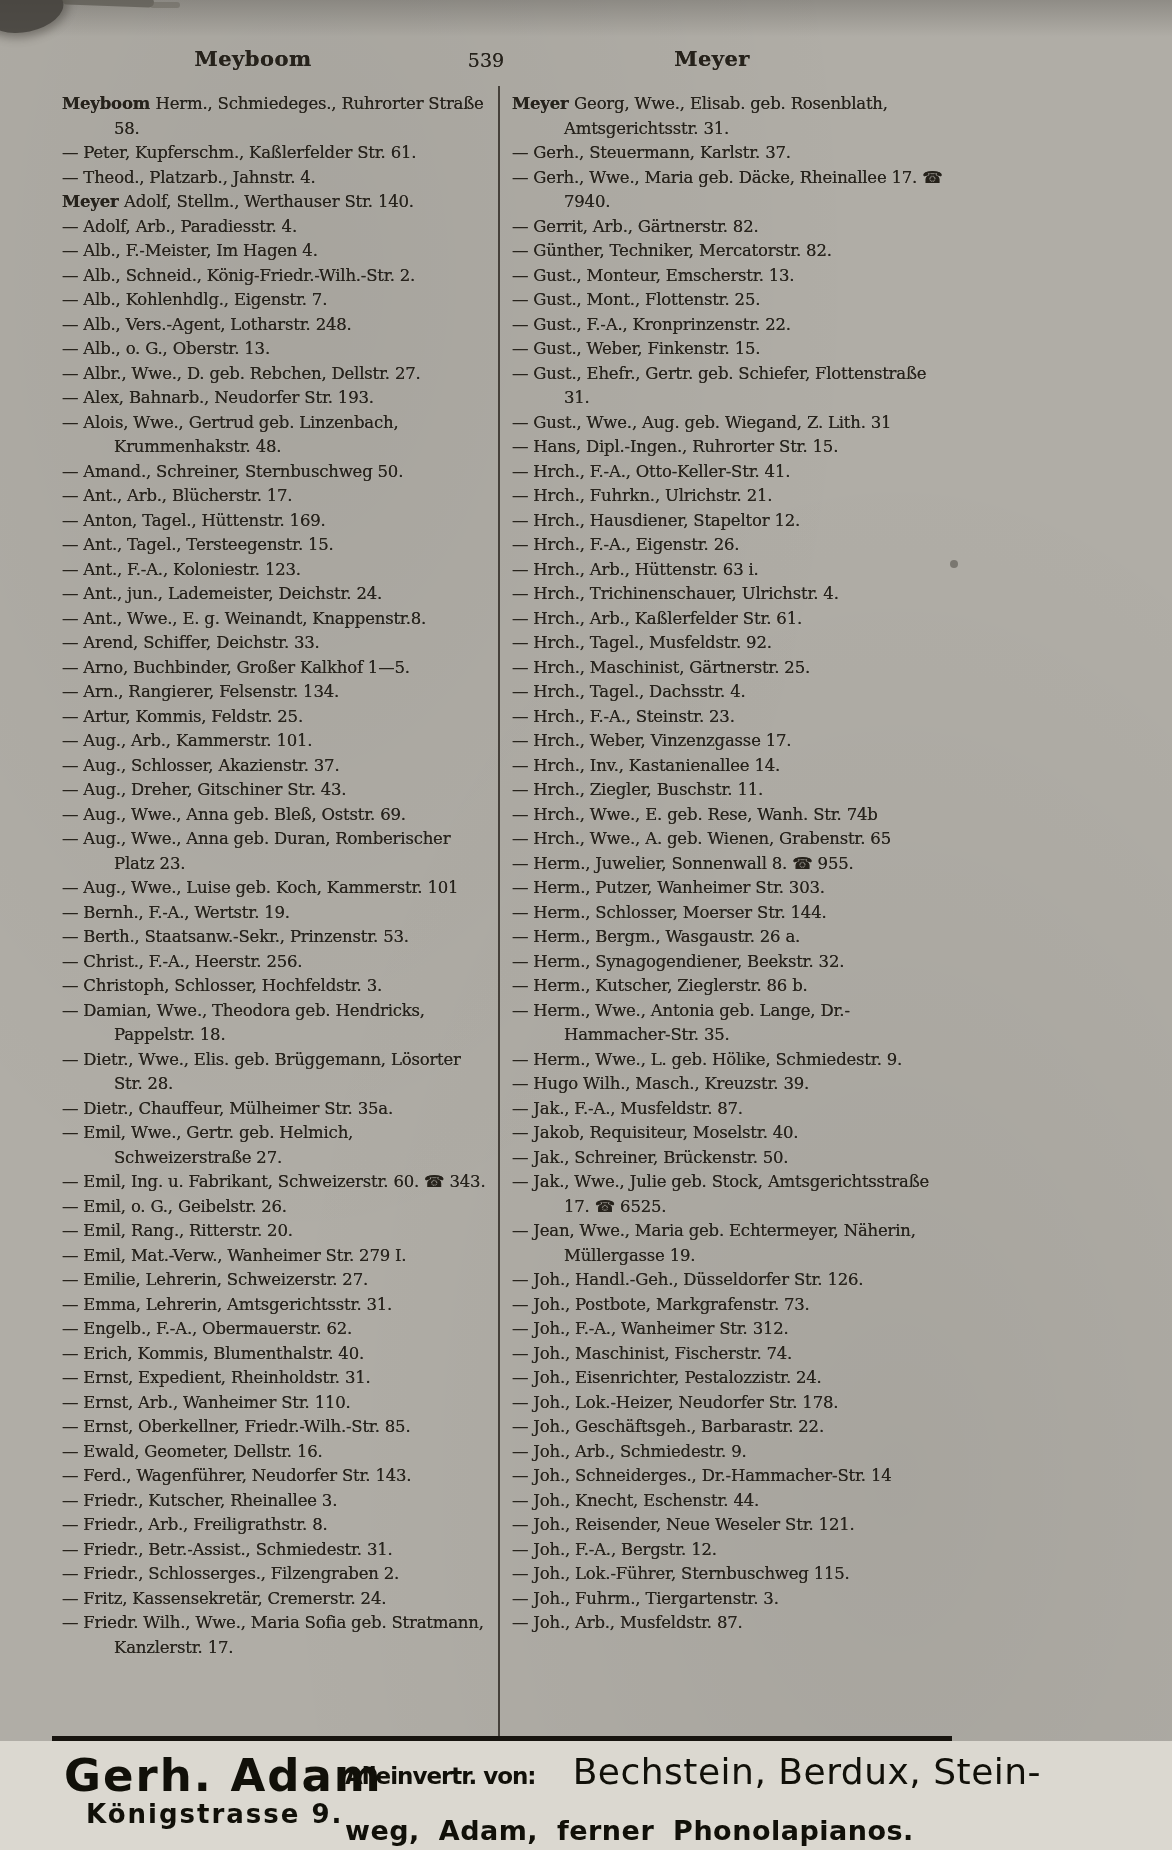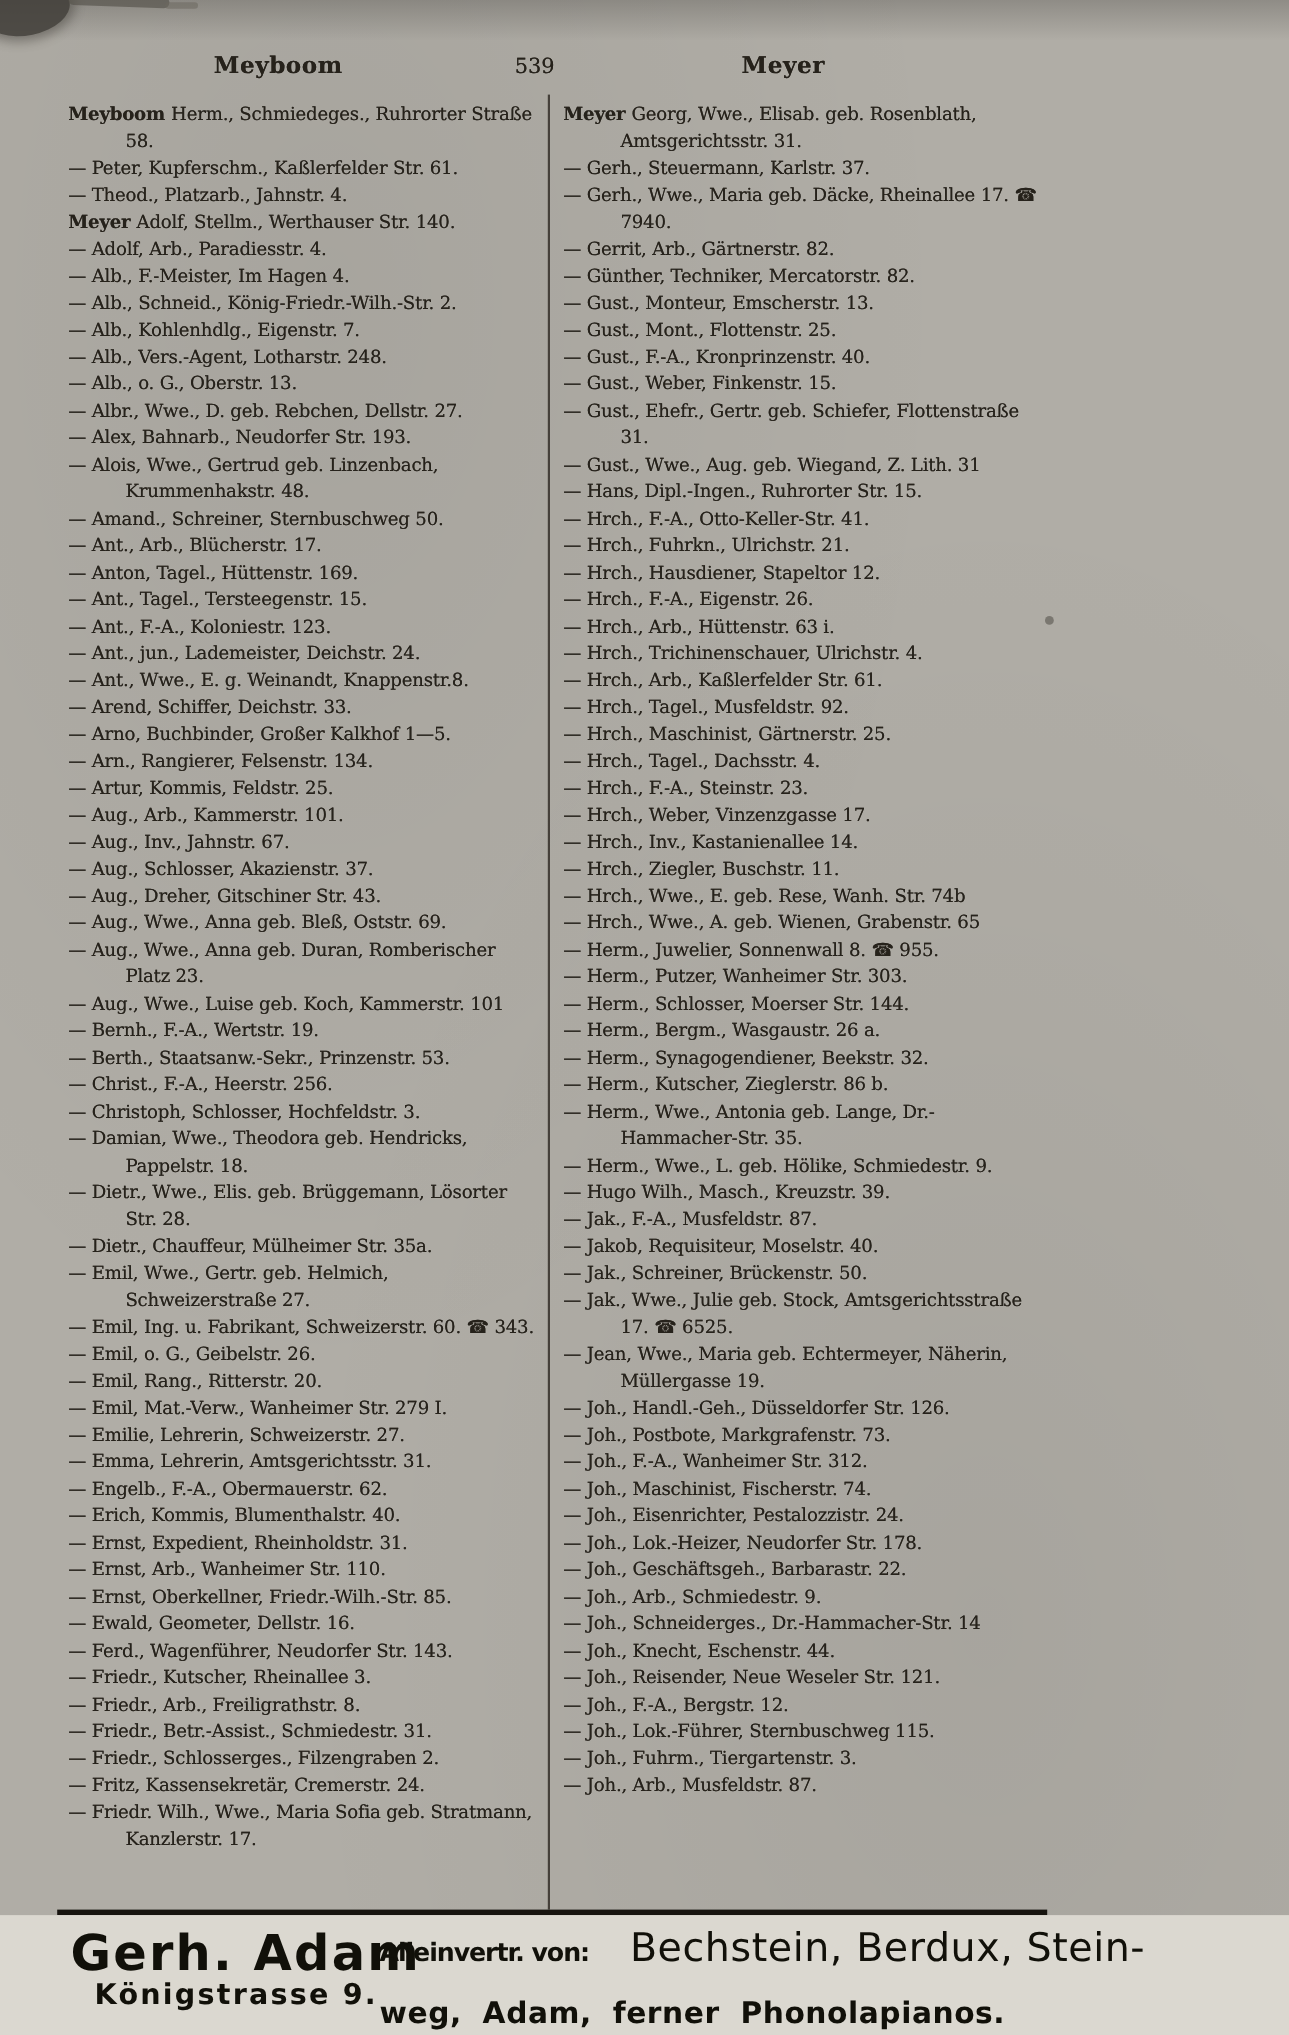--- a/index.html
+++ b/index.html
@@ -91,21 +91,20 @@
       <div class="entry">— Anton, Tagel., Hüttenstr. 169.</div>
       <div class="entry">— Ant., Tagel., Tersteegenstr. 15.</div>
       <div class="entry">— Ant., F.-A., Koloniestr. 123.</div>
       <div class="entry">— Ant., jun., Lademeister, Deichstr. 24.</div>
       <div class="entry">— Ant., Wwe., E. g. Weinandt, Knappenstr.8.</div>
       <div class="entry">— Arend, Schiffer, Deichstr. 33.</div>
       <div class="entry">— Arno, Buchbinder, Großer Kalkhof 1—5.</div>
       <div class="entry">— Arn., Rangierer, Felsenstr. 134.</div>
       <div class="entry">— Artur, Kommis, Feldstr. 25.</div>
       <div class="entry">— Aug., Arb., Kammerstr. 101.</div>
-      <div class="entry">— Aug., Inv., Jahnstr. 67.</div>
       <div class="entry">— Aug., Schlosser, Akazienstr. 37.</div>
       <div class="entry">— Aug., Dreher, Gitschiner Str. 43.</div>
       <div class="entry">— Aug., Wwe., Anna geb. Bleß, Oststr. 69.</div>
       <div class="entry">— Aug., Wwe., Anna geb. Duran, Romberischer Platz 23.</div>
       <div class="entry">— Aug., Wwe., Luise geb. Koch, Kammerstr. 101</div>
       <div class="entry">— Bernh., F.-A., Wertstr. 19.</div>
       <div class="entry">— Berth., Staatsanw.-Sekr., Prinzenstr. 53.</div>
       <div class="entry">— Christ., F.-A., Heerstr. 256.</div>
       <div class="entry">— Christoph, Schlosser, Hochfeldstr. 3.</div>
       <div class="entry">— Damian, Wwe., Theodora geb. Hendricks, Pappelstr. 18.</div>
@@ -133,21 +132,21 @@
       <div class="entry">— Friedr. Wilh., Wwe., Maria Sofia geb. Stratmann, Kanzlerstr. 17.</div>
     </div>
   <div class="col col-right">
       <div class="entry"><span class="lead">Meyer </span>Georg, Wwe., Elisab. geb. Rosenblath, Amtsgerichtsstr. 31.</div>
       <div class="entry">— Gerh., Steuermann, Karlstr. 37.</div>
       <div class="entry">— Gerh., Wwe., Maria geb. Däcke, Rheinallee 17. ☎ 7940.</div>
       <div class="entry">— Gerrit, Arb., Gärtnerstr. 82.</div>
       <div class="entry">— Günther, Techniker, Mercatorstr. 82.</div>
       <div class="entry">— Gust., Monteur, Emscherstr. 13.</div>
       <div class="entry">— Gust., Mont., Flottenstr. 25.</div>
-      <div class="entry">— Gust., F.-A., Kronprinzenstr. 40.</div>
+      <div class="entry">— Gust., F.-A., Kronprinzenstr. 22.</div>
       <div class="entry">— Gust., Weber, Finkenstr. 15.</div>
       <div class="entry">— Gust., Ehefr., Gertr. geb. Schiefer, Flottenstraße 31.</div>
       <div class="entry">— Gust., Wwe., Aug. geb. Wiegand, Z. Lith. 31</div>
       <div class="entry">— Hans, Dipl.-Ingen., Ruhrorter Str. 15.</div>
       <div class="entry">— Hrch., F.-A., Otto-Keller-Str. 41.</div>
       <div class="entry">— Hrch., Fuhrkn., Ulrichstr. 21.</div>
       <div class="entry">— Hrch., Hausdiener, Stapeltor 12.</div>
       <div class="entry">— Hrch., F.-A., Eigenstr. 26.</div>
       <div class="entry">— Hrch., Arb., Hüttenstr. 63 i.</div>
       <div class="entry">— Hrch., Trichinenschauer, Ulrichstr. 4.</div>

